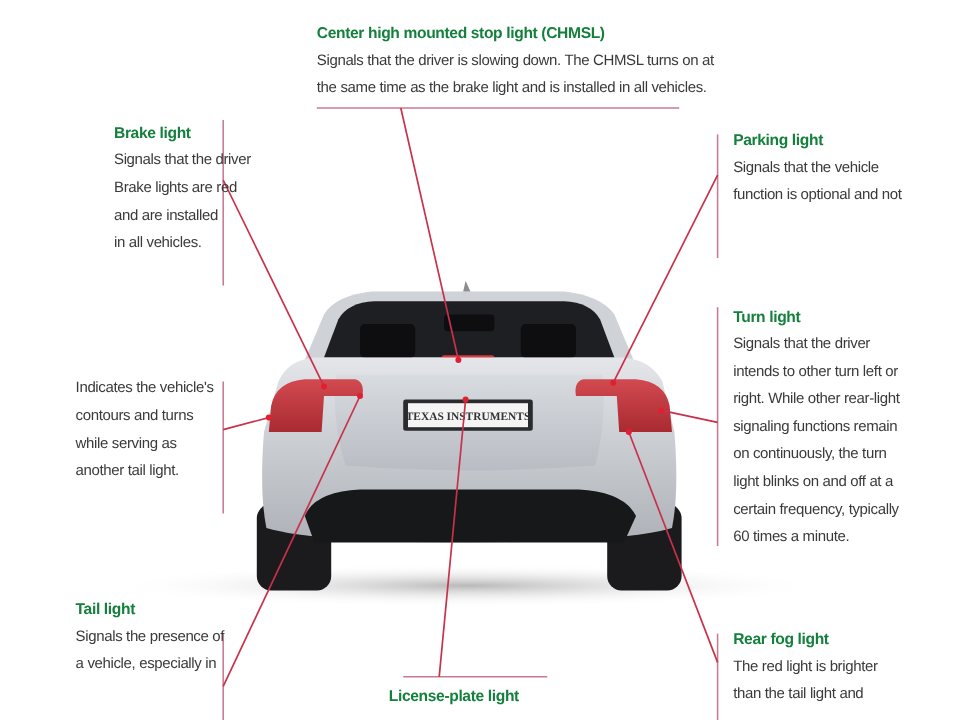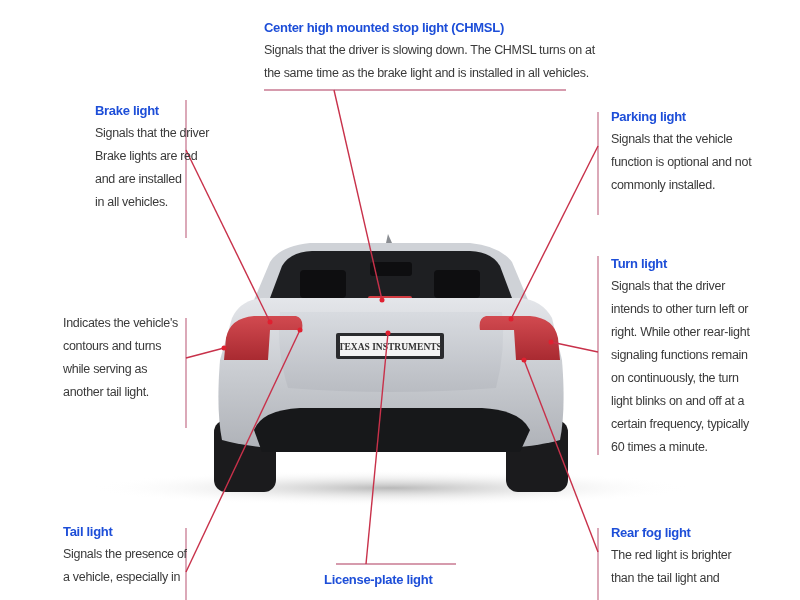--- a/index.html
+++ b/index.html
@@ -3,21 +3,21 @@
 <meta charset="utf-8">
 <style>
   html, body { margin: 0; padding: 0; }
   body {
     width: 800px; height: 600px; overflow: hidden; position: relative;
     background: #ffffff;
     font-family: "Liberation Sans", sans-serif;
     color: #3a3a3a;
   }
   .callout { position: absolute; font-size: 12.5px; line-height: 23px; letter-spacing: -0.3px; }
-  .callout .title { font-weight: bold; color: #1d4ed8; font-size: 13px; }
+  .callout .title { font-weight: bold; color: #15803d; font-size: 13px; }
   .callout .line { display: block; white-space: nowrap; }
   #diagram { position: absolute; left: 0; top: 0; }
 </style>
 </head>
 <body>
 
 <svg id="diagram" width="800" height="600" viewBox="0 0 800 600">
   <defs>
     <linearGradient id="bodyGrad" x1="0" y1="0" x2="0" y2="1">
       <stop offset="0" stop-color="#e4e6ea"></stop>
@@ -108,21 +108,20 @@
   <span class="line">Signals that the driver</span>
   <span class="line">Brake lights are red</span>
   <span class="line">and are installed</span>
   <span class="line">in all vehicles.</span>
 </div>
 
 <div class="callout" style="left:611px; top:105px;">
   <span class="line title">Parking light</span>
   <span class="line">Signals that the vehicle</span>
   <span class="line">function is optional and not</span>
-  <span class="line">commonly installed.</span>
 </div>
 
 <div class="callout" style="left:611px; top:252px;">
   <span class="line title">Turn light</span>
   <span class="line">Signals that the driver</span>
   <span class="line">intends to other turn left or</span>
   <span class="line">right. While other rear-light</span>
   <span class="line">signaling functions remain</span>
   <span class="line">on continuously, the turn</span>
   <span class="line">light blinks on and off at a</span>
@@ -130,21 +129,21 @@
   <span class="line">60 times a minute.</span>
 </div>
 
 <div class="callout" style="left:63px; top:312px;">
   <span class="line">Indicates the vehicle's</span>
   <span class="line">contours and turns</span>
   <span class="line">while serving as</span>
   <span class="line">another tail light.</span>
 </div>
 
-<div class="callout" style="left:63px; top:520px;">
+<div class="callout" style="left:63px; top:496px;">
   <span class="line title">Tail light</span>
   <span class="line">Signals the presence of</span>
   <span class="line">a vehicle, especially in</span>
 </div>
 
 <div class="callout" style="left:324px; top:568px;">
   <span class="line title">License-plate light</span>
 </div>
 
 <div class="callout" style="left:611px; top:521px;">

